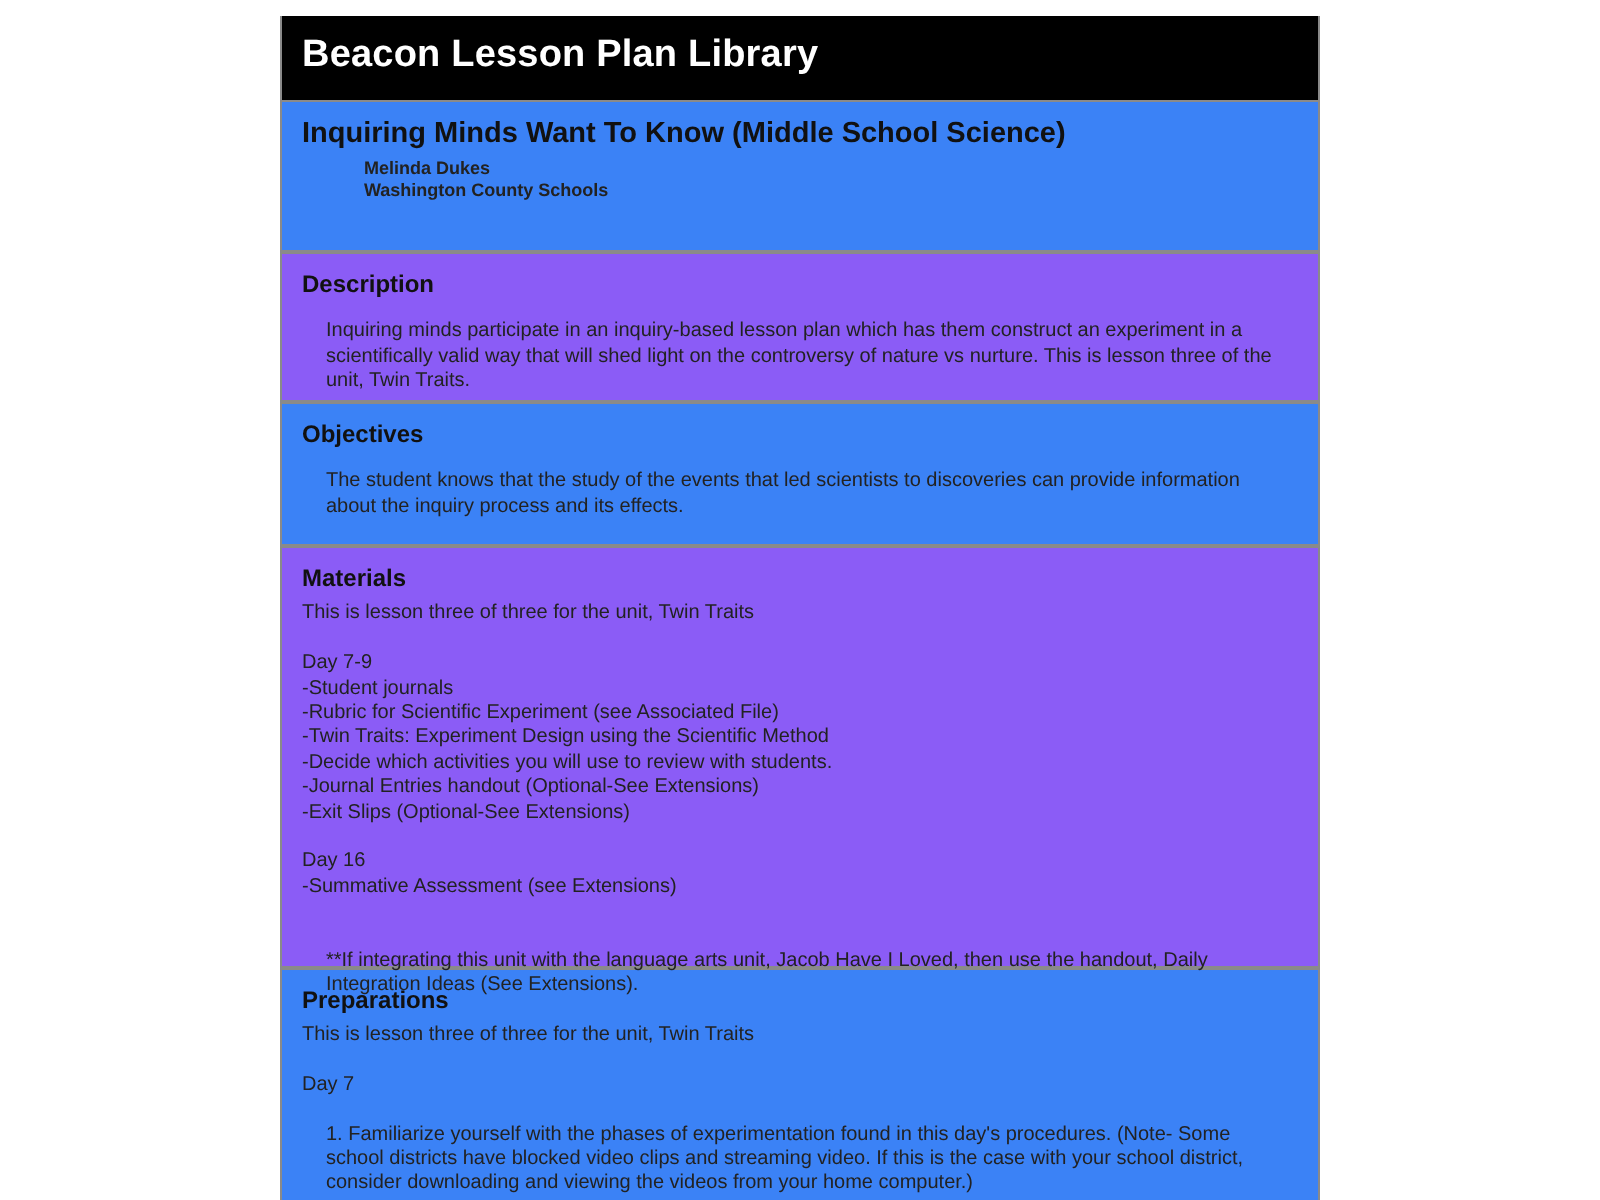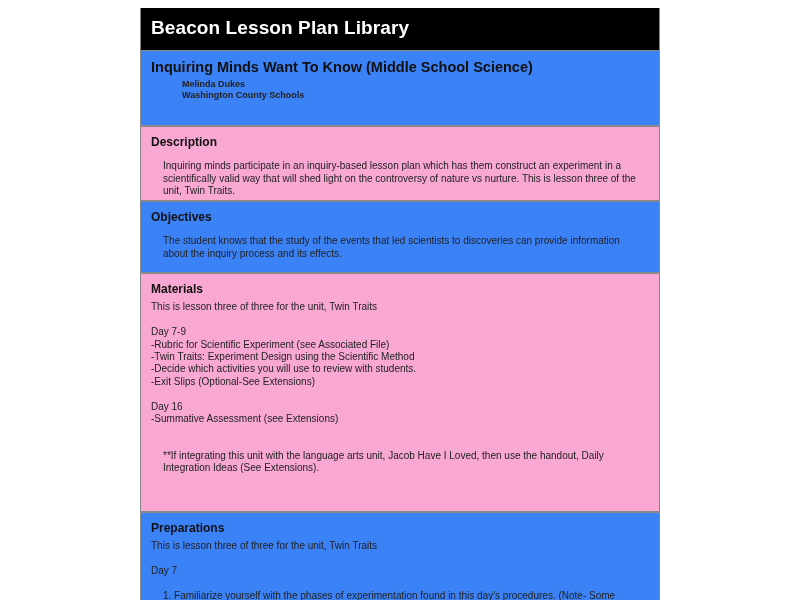--- a/index.html
+++ b/index.html
@@ -32,21 +32,21 @@
       letter-spacing: 0.1px;
     }
     .section {
       border-top: 2px solid #8a8a8a;
       box-sizing: border-box;
       padding: 7px 10px 8px 10px;
       font-size: 10px;
       line-height: 12.4px;
     }
     .section.white { background: #3b82f6; }
-    .section.grey { background: #f9a8d4; }
+    .section.grey { background: #8b5cf6; }
     .title-section {
       border-top: 1px solid #8a8a8a;
       height: 75px;
       padding-top: 10px;
     }
     .lesson-title {
       font-size: 14.5px;
       font-weight: bold;
       margin: 0 0 6px 0;
       color: #111;
@@ -62,21 +62,21 @@
       font-size: 12px;
       font-weight: bold;
       color: #111;
       margin: 2px 0 6px 0;
     }
     .para { margin: 12px; }
     .line { display: block; white-space: pre-wrap; }
     .gap { height: 12.4px; }
     #sec-description { height: 75px; }
     #sec-objectives { height: 72px; }
-    #sec-materials { height: 239px; }
+    #sec-materials { height: 211px; }
     #sec-preparations { height: 140px; }
   </style>
 </head>
 <body>
 
 <div class="page">
 
   <div class="banner">
     <span>Beacon Lesson Plan Library</span>
   </div>
@@ -95,23 +95,25 @@
   <div class="section white" id="sec-objectives">
     <div class="section-heading">Objectives</div>
     <p class="para">The student knows that the study of the events that led scientists to discoveries can provide information about the inquiry process and its effects.</p>
   </div>
 
   <div class="section grey" id="sec-materials">
     <div class="section-heading">Materials</div>
     <span class="line">This is lesson three of three for the unit, Twin Traits</span>
     <div class="gap"></div>
     <span class="line">Day 7-9</span>
+    <span class="line">-Student journals</span>
     <span class="line">-Rubric for Scientific Experiment (see Associated File)</span>
     <span class="line">-Twin Traits: Experiment Design using the Scientific Method</span>
     <span class="line">-Decide which activities you will use to review with students.</span>
+    <span class="line">-Journal Entries handout (Optional-See Extensions)</span>
     <span class="line">-Exit Slips (Optional-See Extensions)</span>
     <div class="gap"></div>
     <span class="line">Day 16</span>
     <span class="line">-Summative Assessment (see Extensions)</span>
     <div class="gap"></div>
     <p class="para">**If integrating this unit with the language arts unit, Jacob Have I Loved, then use the handout, Daily Integration Ideas (See Extensions).</p>
   </div>
 
   <div class="section white" id="sec-preparations">
     <div class="section-heading">Preparations</div>

